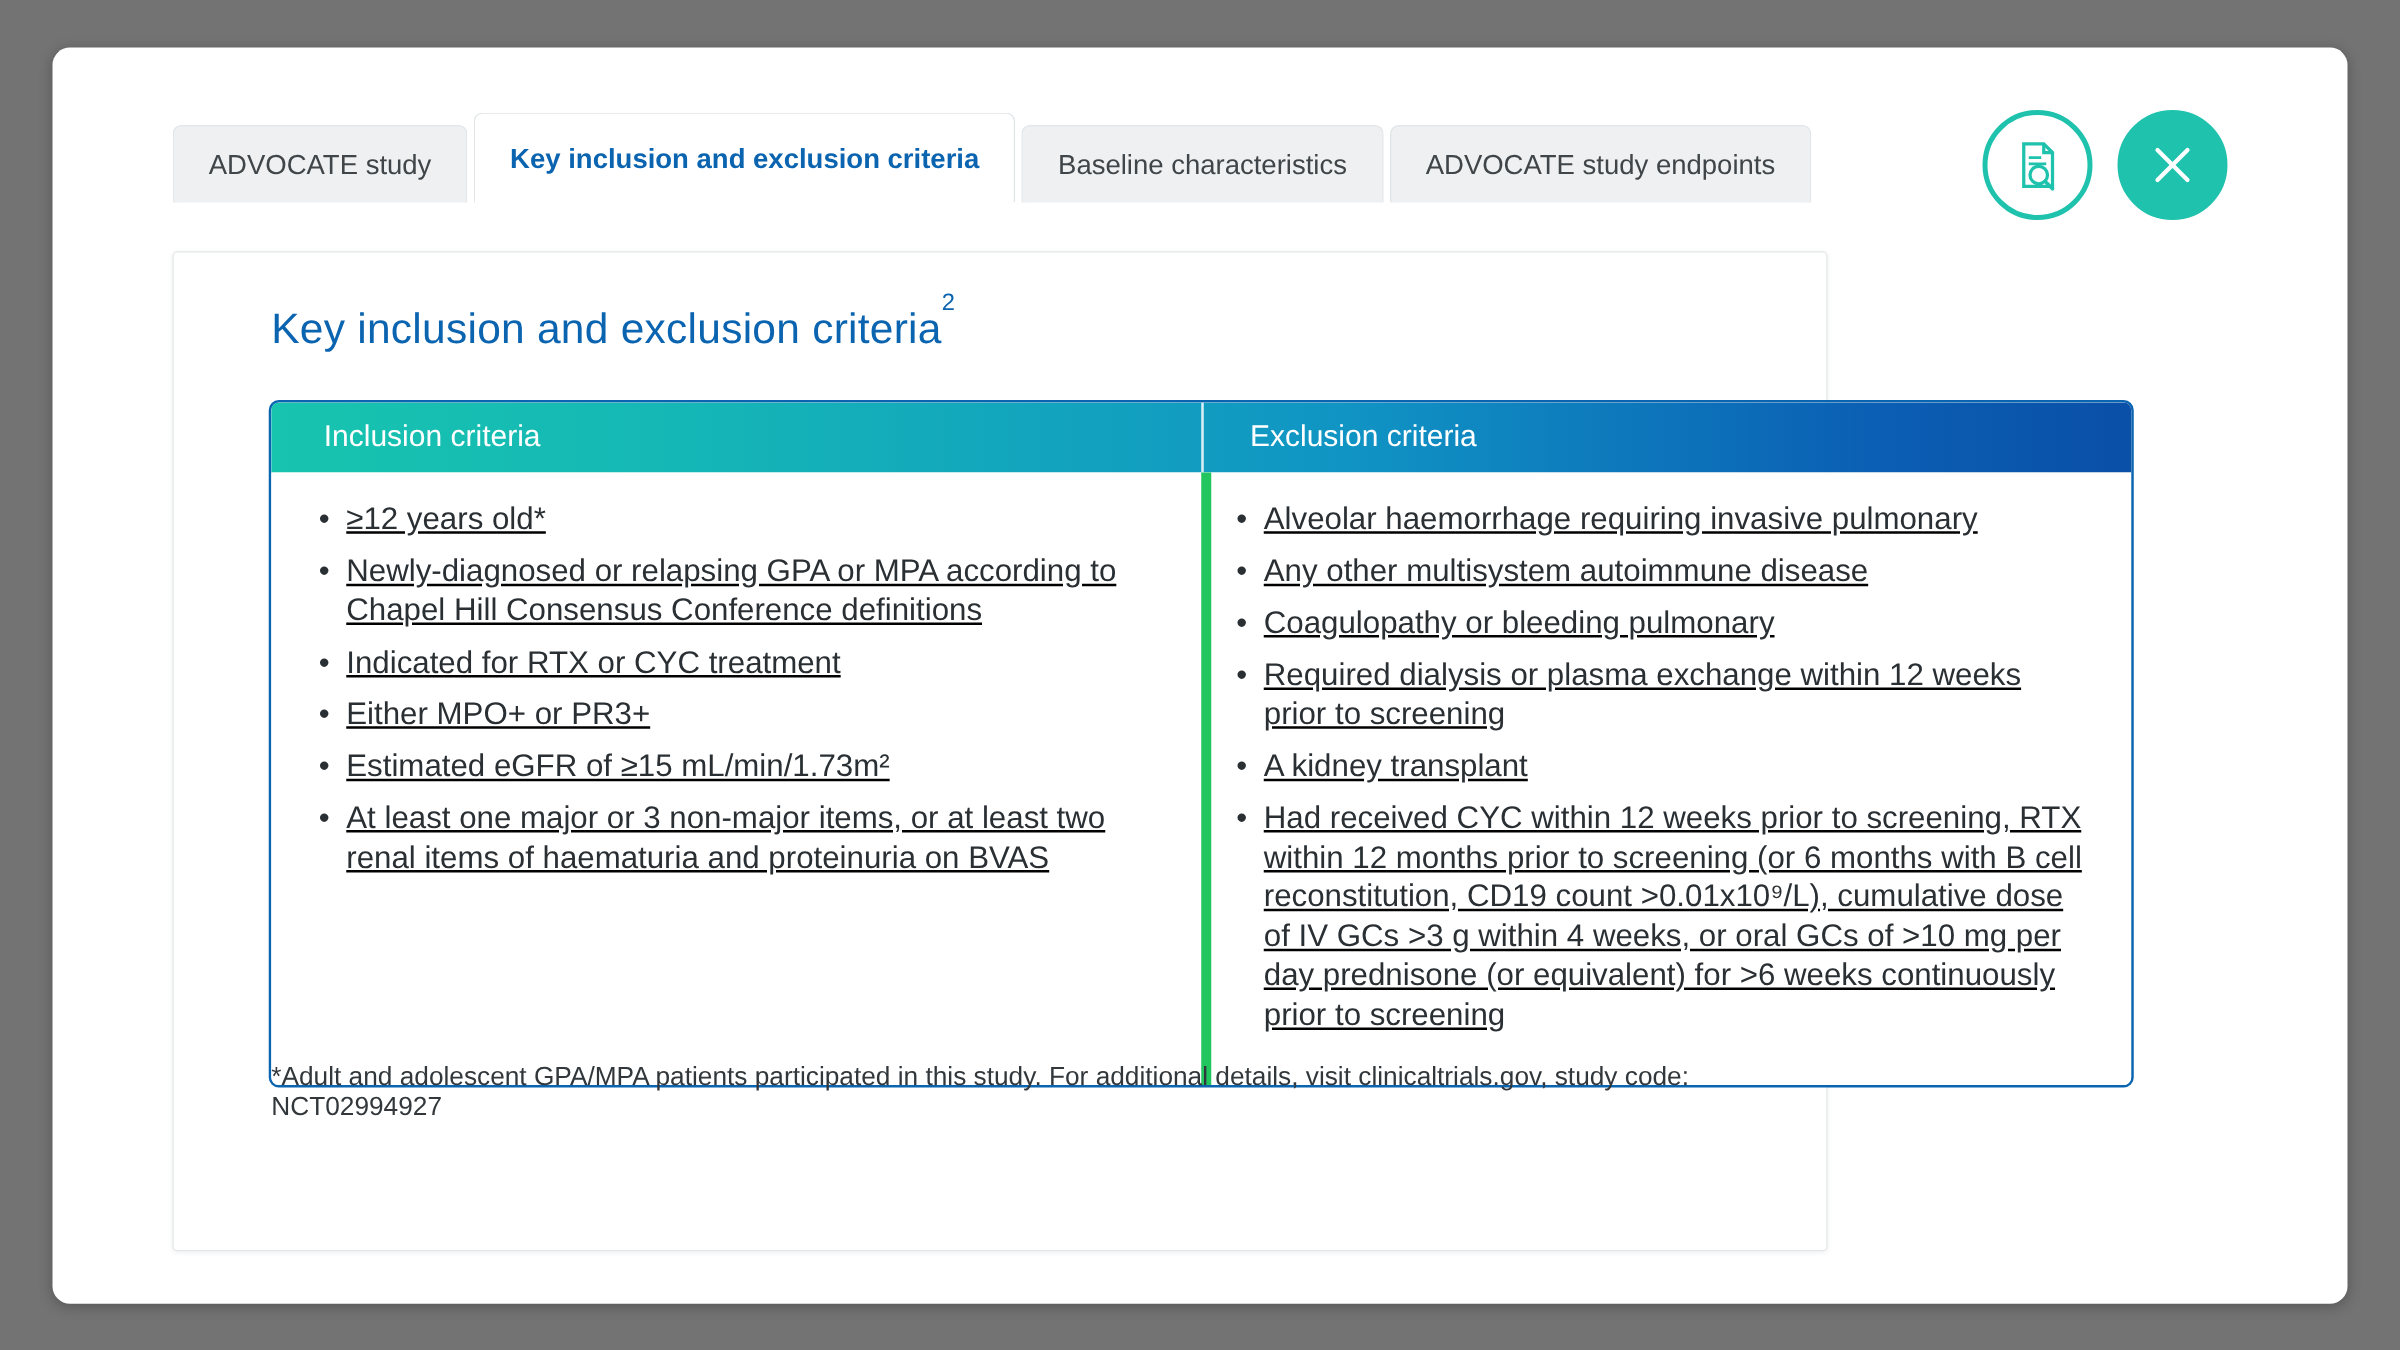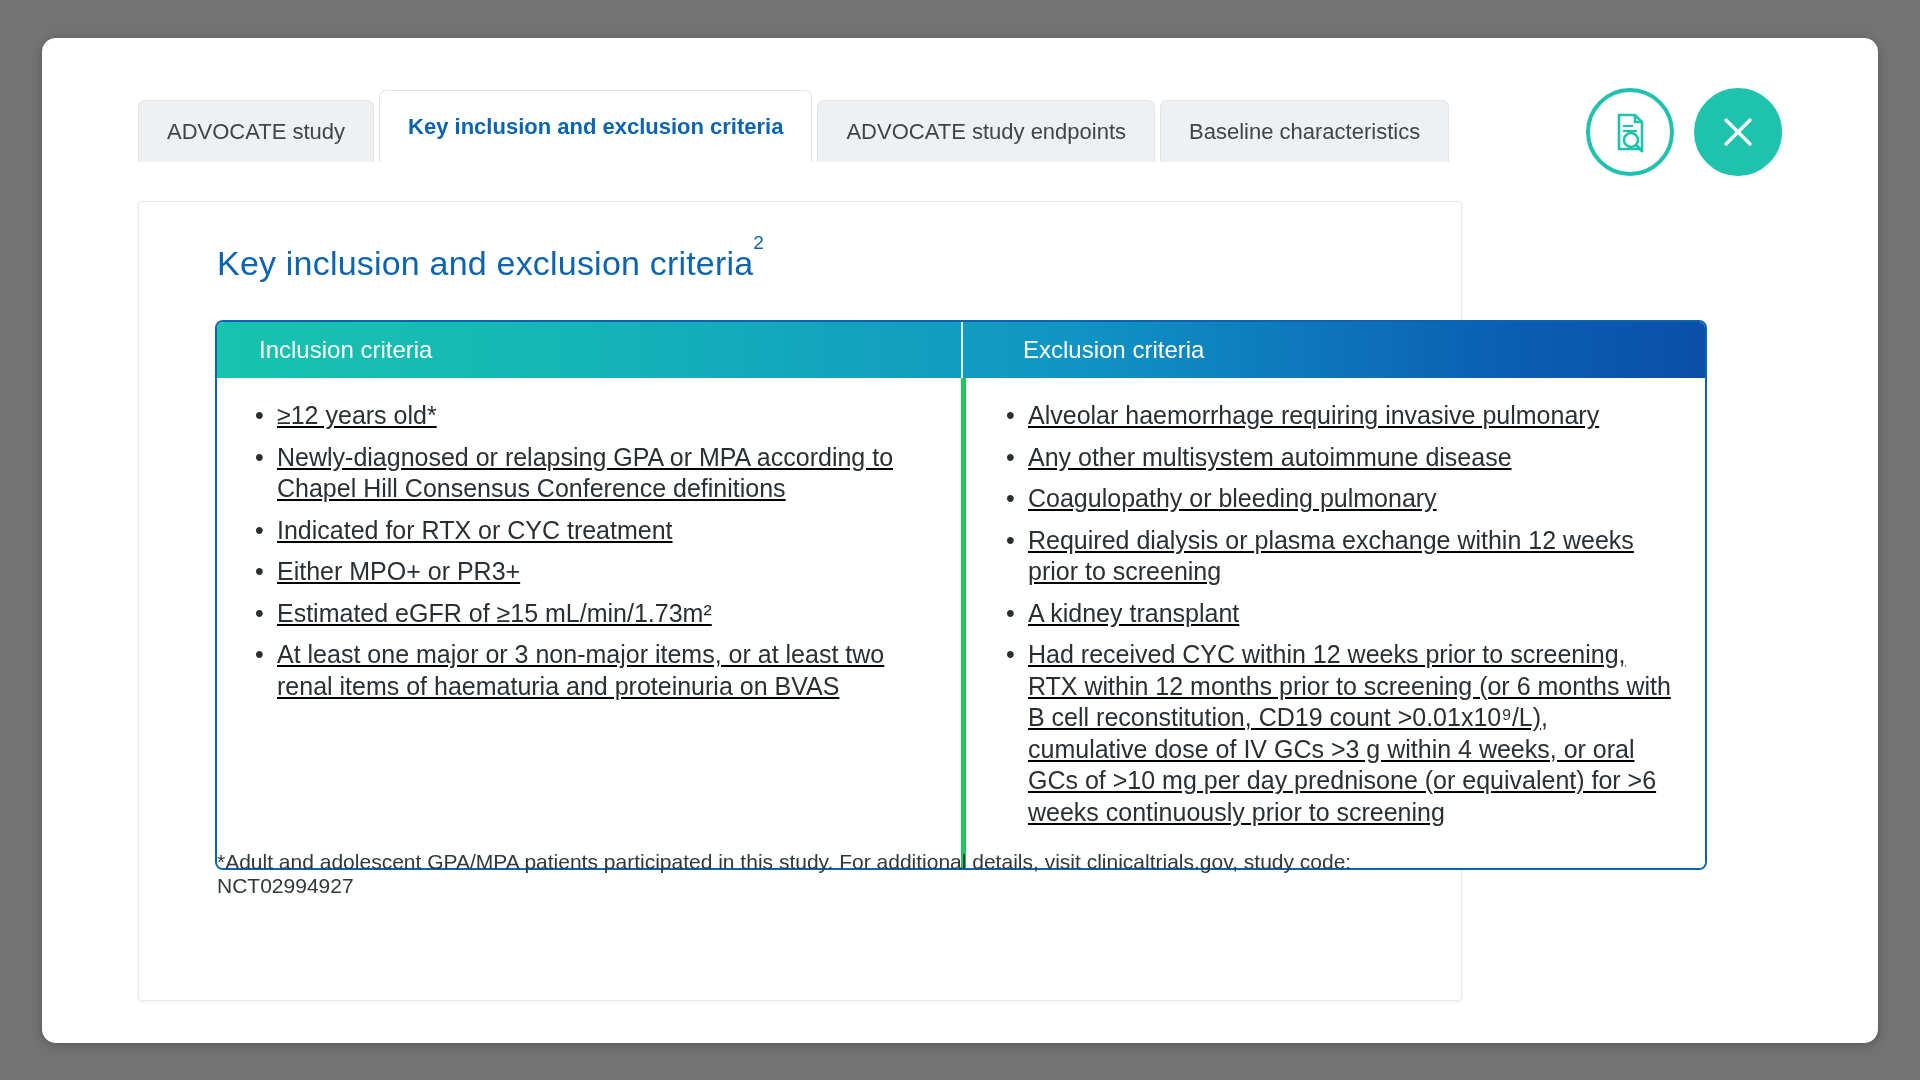--- a/index.html
+++ b/index.html
@@ -115,24 +115,24 @@
     align-items: flex-start;
   }
   .th {
     font-size: 24px;
     padding-left: 42px;
     display: flex;
     align-items: center;
     height: 100%;
   }
   .th.left { width: 50%; }
-  .th.right { width: 50%; border-left: 2px solid rgba(255,255,255,0.85); padding-left: 60px; }
+  .th.right { width: 50%; border-left: 2px solid rgba(255,255,255,0.85); padding-left: 37px; }
   .tbody { display: flex; min-height: 490px; background: #fff; }
   .col { width: 50%; padding: 22px 34px 30px 34px; text-decoration: underline; }
-  .col.right { border-left: 5px solid #22c55e; padding-left: 36px; }
+  .col.right { border-left: 8px solid #22c55e; padding-left: 16px; }
   ul.crit { list-style: none; }
   ul.crit li {
     position: relative;
     padding-left: 26px;
     margin-bottom: 10px;
     font-size: 25px;
     line-height: 1.26;
     color: #2a2f33;
   }
   ul.crit li::before {
@@ -156,24 +156,24 @@
   <div class="card">
 
     <div class="tabs">
       <div class="tab">
         <span>ADVOCATE study</span>
       </div>
       <div class="tab active">
         <span>Key inclusion and exclusion criteria</span>
       </div>
       <div class="tab">
+        <span>Baseline characteristics</span>
+      </div>
+      <div class="tab">
         <span>ADVOCATE study endpoints</span>
-      </div>
-      <div class="tab">
-        <span>Baseline characteristics</span>
       </div>
     </div>
 
     <div class="top-icons">
       <div class="circ-btn">
         <svg width="46" height="46" viewBox="0 0 46 46">
           <path d="M12 6 h16 l7 7 v27 H12 Z" fill="none" stroke="#1fc2ad" stroke-width="2.6"></path>
           <path d="M28 6 v7 h7" fill="none" stroke="#1fc2ad" stroke-width="2.6"></path>
           <line x1="16" y1="17" x2="26" y2="17" stroke="#1fc2ad" stroke-width="2.2"></line>
           <line x1="16" y1="22" x2="30" y2="22" stroke="#1fc2ad" stroke-width="2.2"></line>

